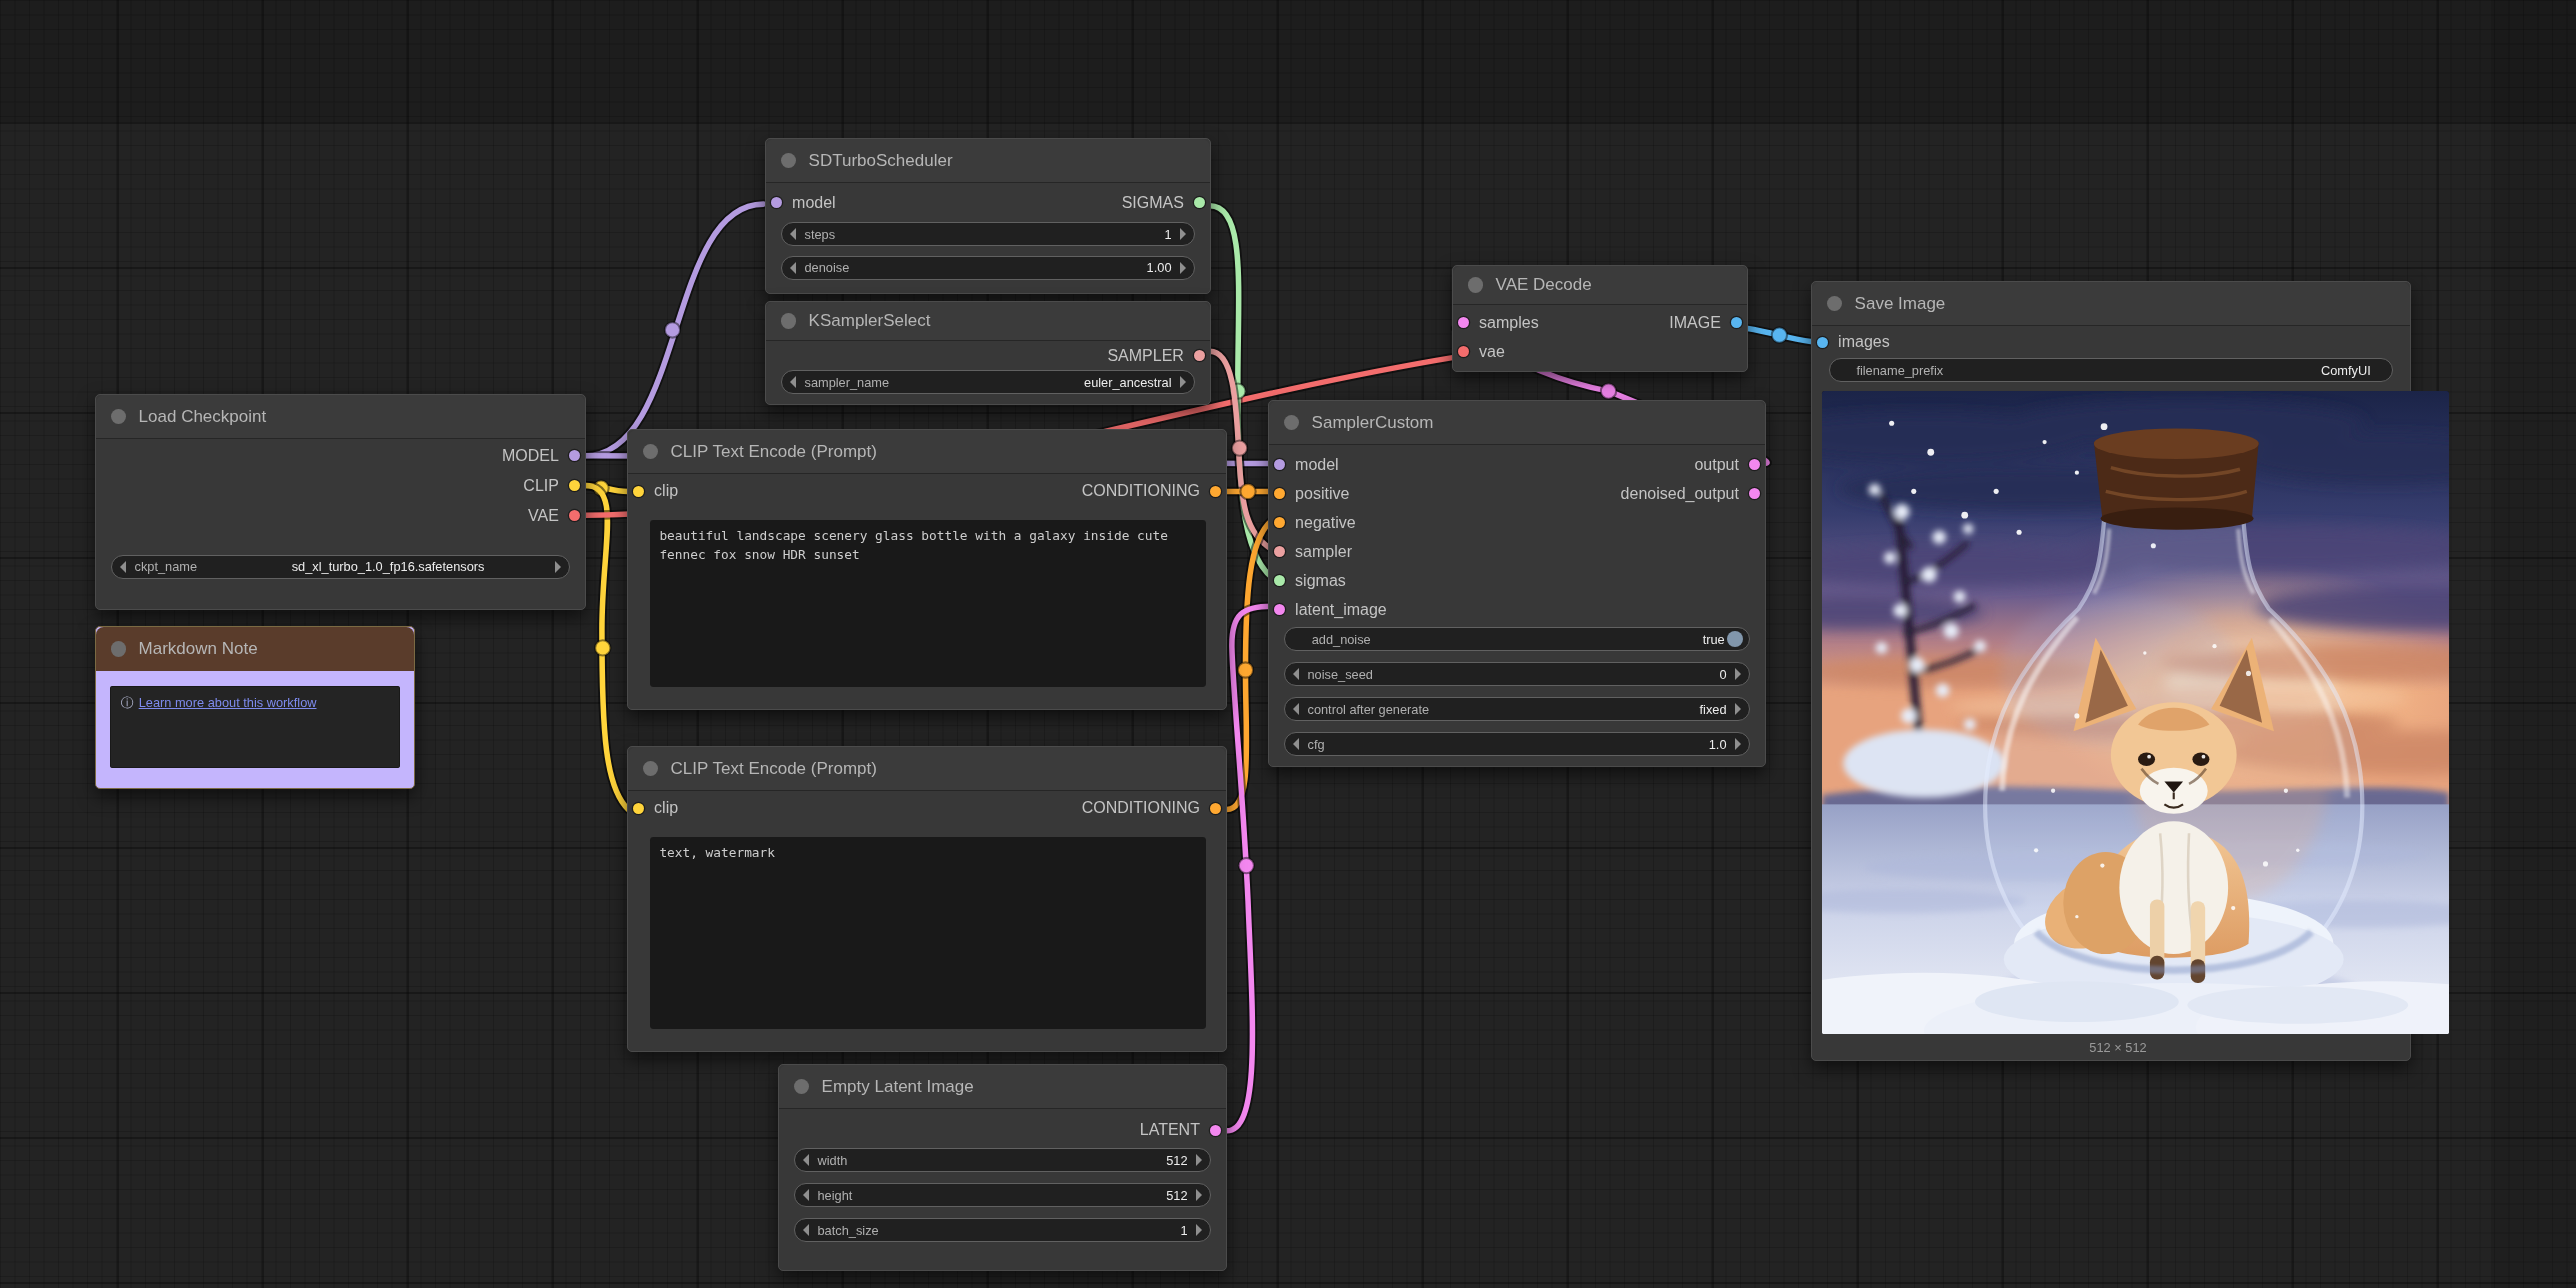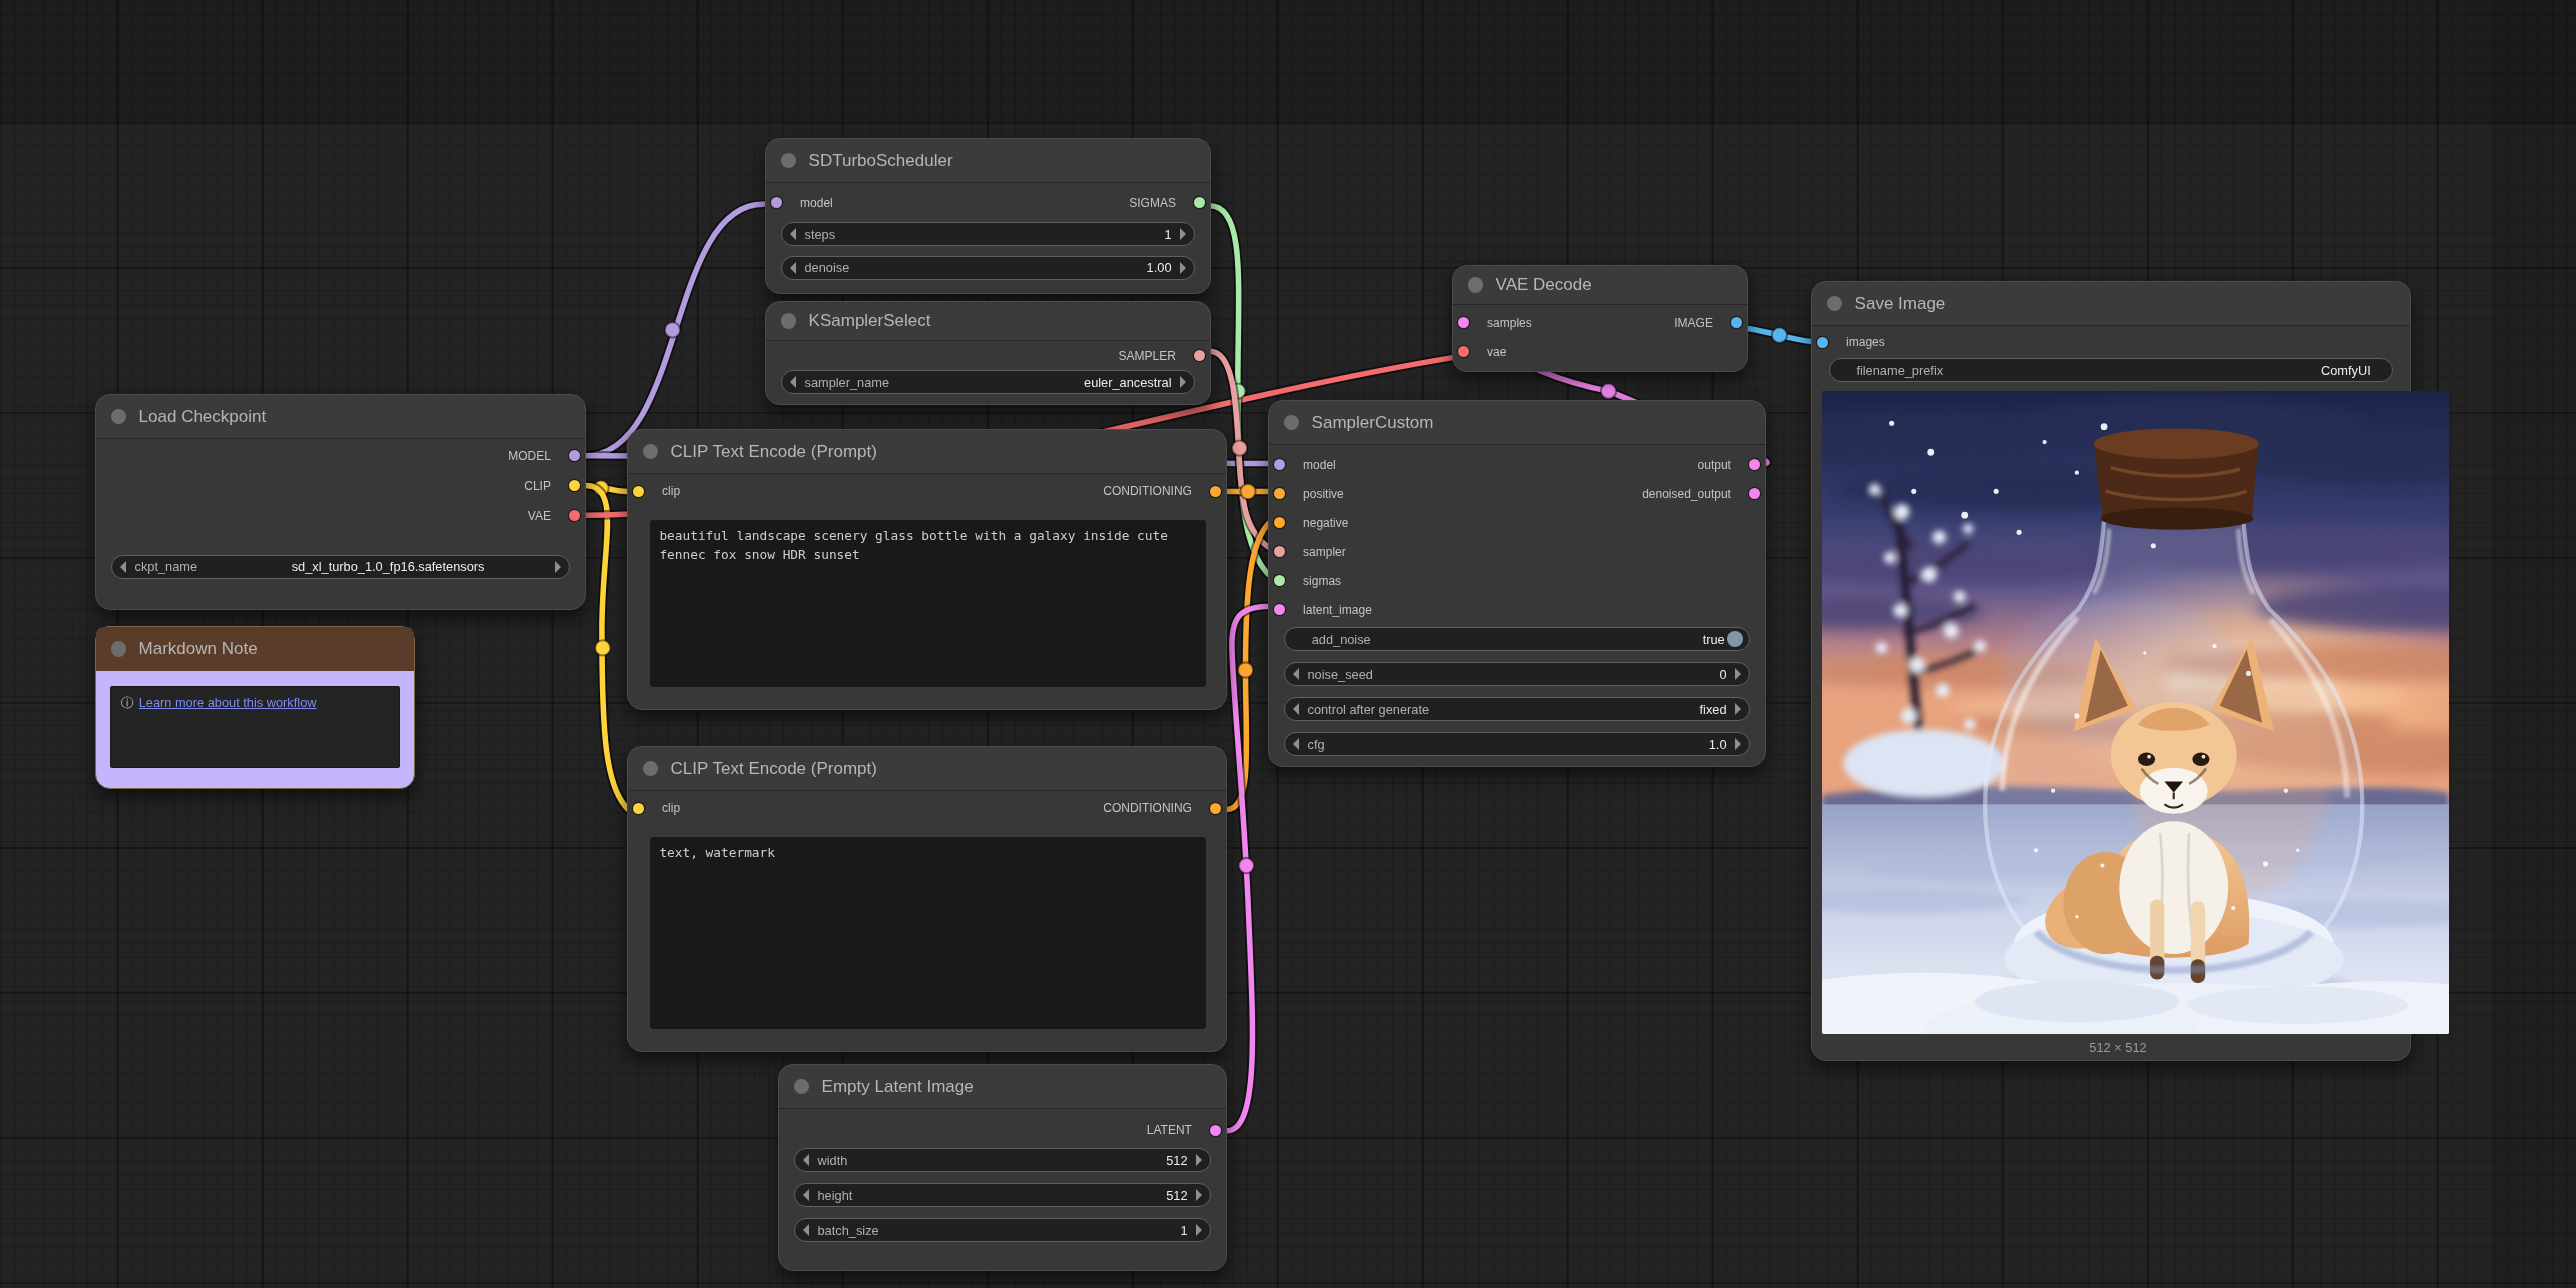--- a/index.html
+++ b/index.html
@@ -21,33 +21,33 @@
   #shade-right{right:0;top:0;width:85px;height:1289px;background:rgba(0,0,0,.10);}
 
   
   #links{position:absolute;left:0;top:0;width:2576px;height:1289px;z-index:1;}
   #links path.lshadow{fill:none;stroke:rgba(0,0,0,.50);stroke-width:11;stroke-linecap:round;}
   #links path.lwire{fill:none;stroke-width:6.5;stroke-linecap:round;}
   #links circle.ldot{stroke:rgba(0,0,0,.45);stroke-width:2.5;}
 
   
   .node{position:absolute;z-index:2;background:#383838;border:0.9px solid #4b4b4b;
-        border-radius:15px;box-shadow:0 7.7px 17px rgba(0,0,0,.55);color:#c8c8c8;box-sizing:border-box;}
+        border-radius:5px;box-shadow:0 7.7px 17px rgba(0,0,0,.55);color:#c8c8c8;box-sizing:border-box;}
   .ntitle{height:44px;display:flex;align-items:center;gap:12.8px;padding:0 14.5px;
           background:rgba(255,255,255,.015);border-bottom:0.9px solid rgba(0,0,0,.35);
           border-radius:8.5px 8.5px 0 0;box-sizing:border-box;}
   .ntitle.h46{height:39px;}
   .ndot{width:15.3px;height:15.3px;border-radius:50%;background:#6d6d6d;flex:0 0 auto;}
   .ntext{font-size:17px;color:#b6b6b6;white-space:nowrap;}
   .nbody{position:relative;}
 
   .prow{position:relative;height:29px;}
   .prow.h35{height:30px;} .prow.h36{height:31px;}
-  .pin{position:absolute;top:50%;transform:translateY(-50%);display:flex;align-items:center;gap:18px;
-       font-size:12px;color:#c4c4c4;white-space:nowrap;}
+  .pin{position:absolute;top:50%;transform:translateY(-50%);display:flex;align-items:center;gap:10px;
+       font-size:16px;color:#c4c4c4;white-space:nowrap;}
   .pin.in{left:5.1px;} .pin.out{right:5.1px;}
   .pin em{font-style:normal;}
   .pdot{width:11px;height:11px;border-radius:50%;box-shadow:0 0 0 1.3px rgba(0,0,0,.45);flex:0 0 auto;}
 
   .c-model{background:var(--model);} .c-clip{background:var(--clip);} .c-vae{background:var(--vae);}
   .c-conditioning{background:var(--conditioning);} .c-sigmas{background:var(--sigmas);}
   .c-sampler{background:var(--sampler);} .c-latent{background:var(--latent);} .c-image{background:var(--image);}
 
   .widget{height:24px;border:1.3px solid #616161;border-radius:12.8px;background:#202020;
           display:flex;align-items:center;margin:0 15.3px 9.4px;padding:0 7.7px;font-size:12.8px;box-sizing:border-box;text-align:center;}

